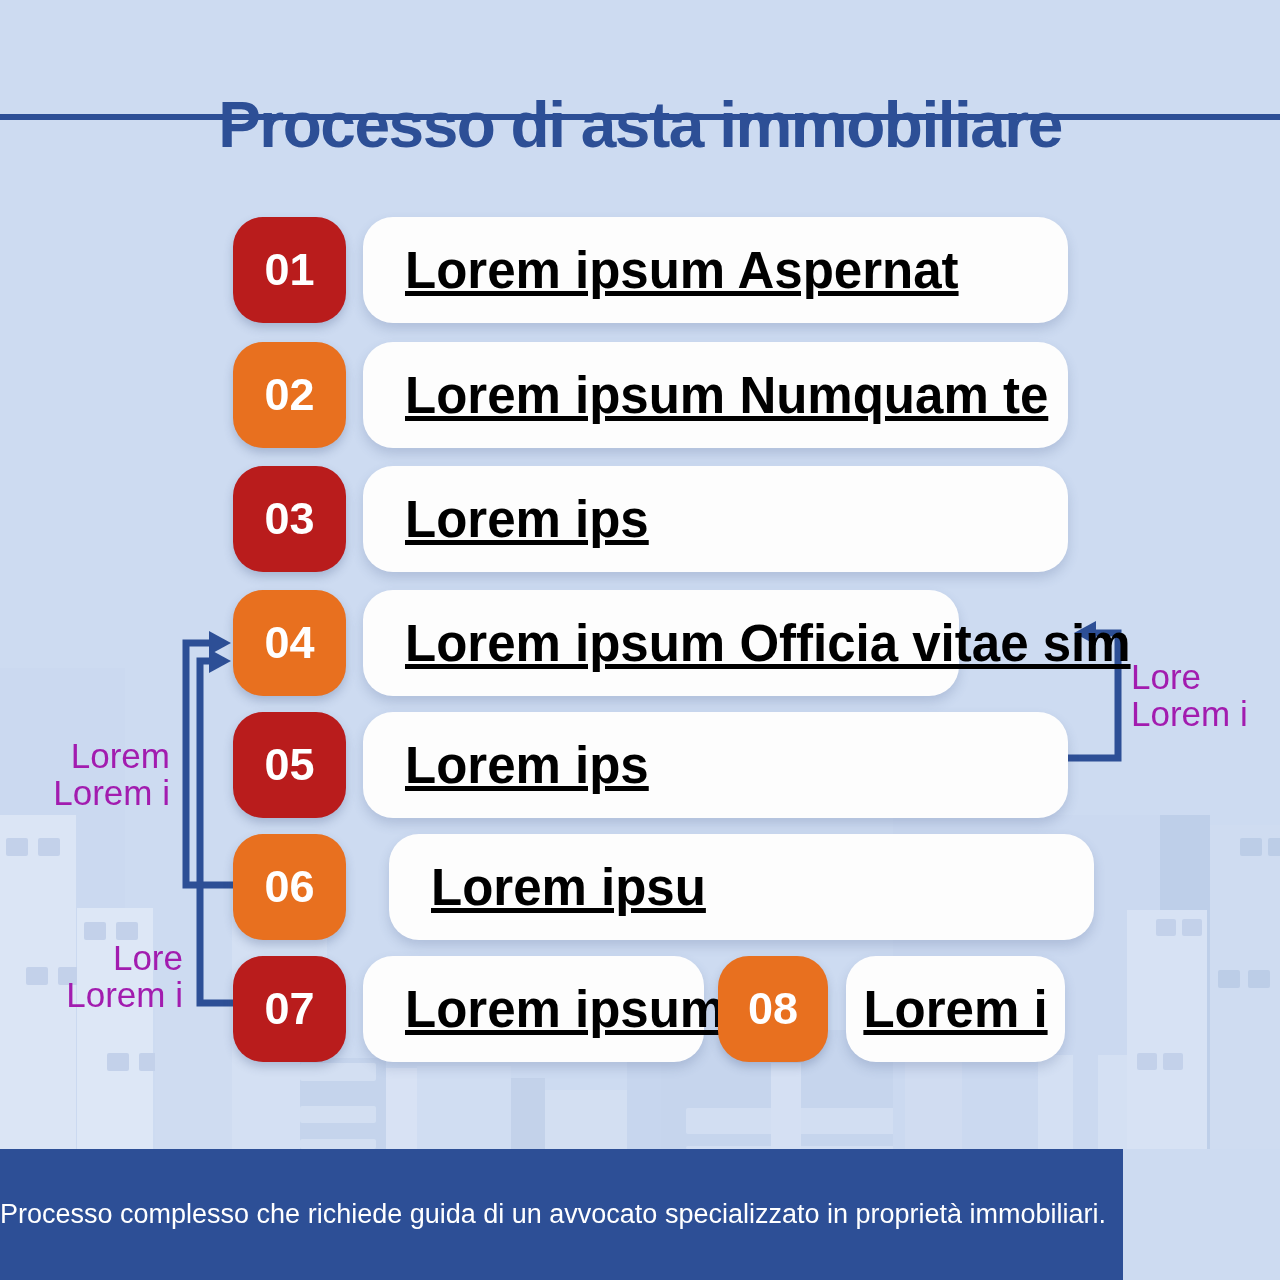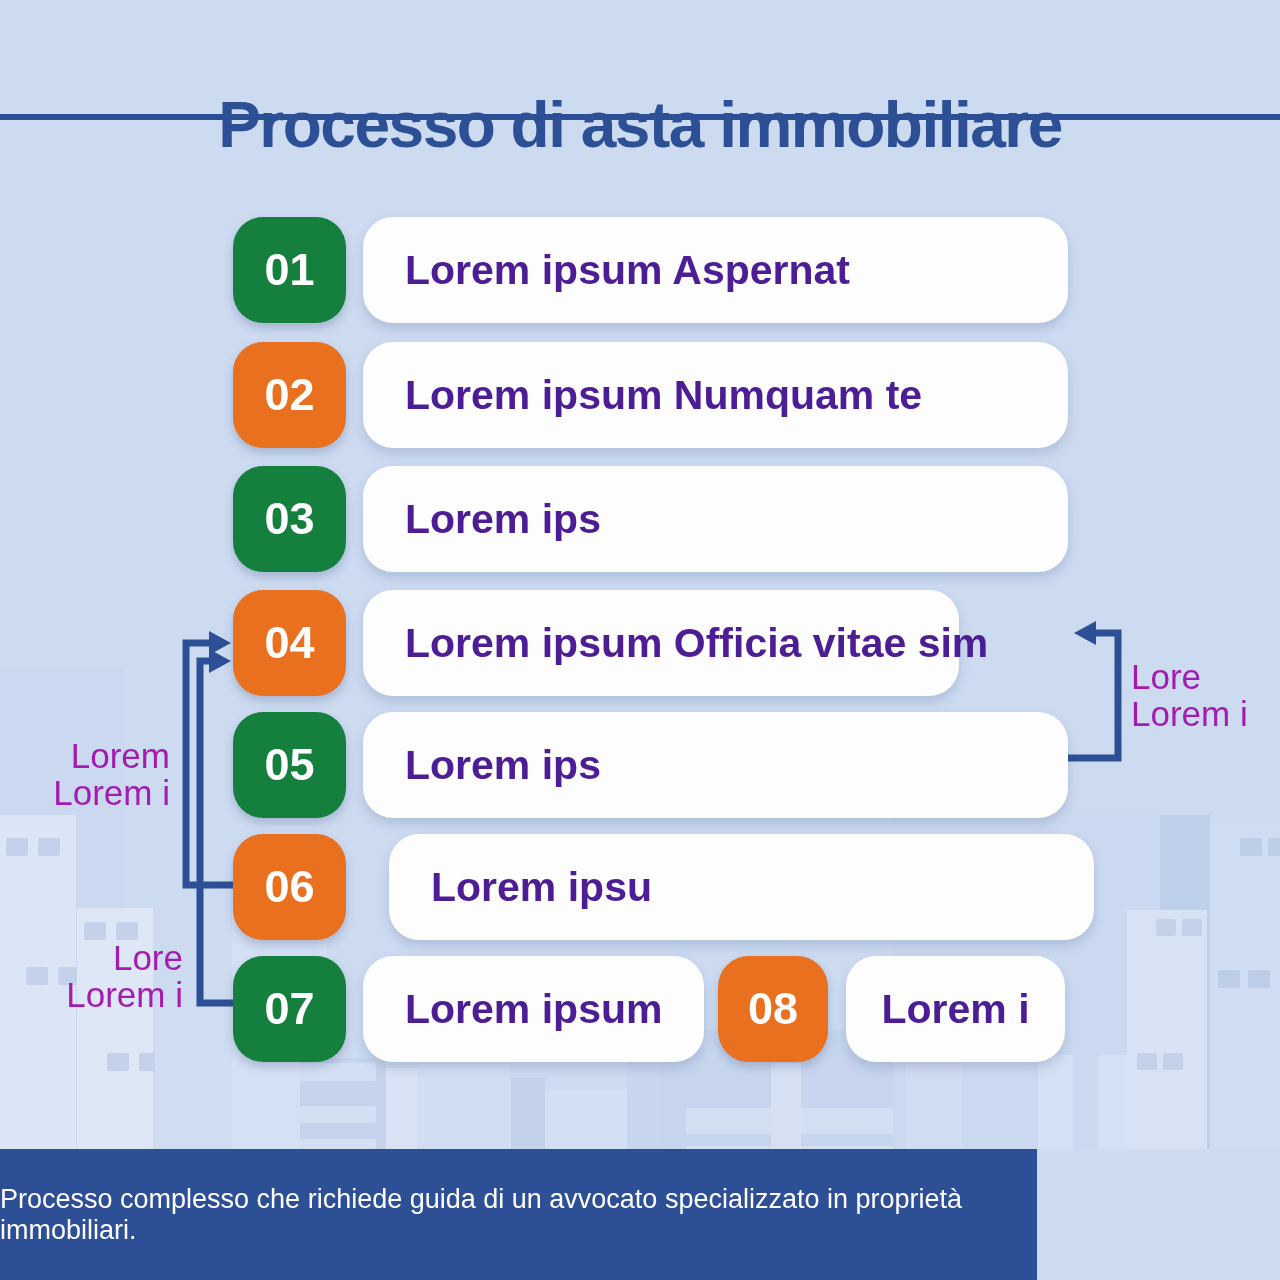--- a/index.html
+++ b/index.html
@@ -25,44 +25,44 @@
     color:#2d4f96;
   }
   
   .row{position:absolute;left:0;width:1280px;height:106px;z-index:6;}
   .numbox{
     position:absolute;top:0;width:113px;height:106px;border-radius:30px;
     display:flex;align-items:center;justify-content:center;
     color:#ffffff;font-size:45px;font-weight:bold;
     box-shadow:0 5px 10px rgba(50,70,120,0.25);
   }
-  .numbox.blue{background:#15803d;}
+  .numbox.blue{background:#b91c1c;}
   .numbox.orange{background:#e8701f;}
   .pill{
     position:absolute;top:0;height:106px;border-radius:30px;
     background:#fdfdfd;
     box-shadow:0 6px 12px rgba(60,80,130,0.20);
     display:flex;align-items:center;
   }
   .pill-text{
-    font-size:41px;font-weight:bold;color:#4c1d95;
-    padding-left:42px;white-space:nowrap;
+    font-size:51px;font-weight:bold;color:#000000;
+    padding-left:42px;white-space:nowrap;text-decoration:underline;
   }
   .pill.centered{justify-content:center;}
   .pill.centered .pill-text{padding-left:0;}
   
   .arrows{position:absolute;left:0;top:0;z-index:5;}
   .note{
     position:absolute;z-index:5;color:#a21caf;
     font-size:35px;font-weight:500;line-height:37px;
   }
   .note.right-align{text-align:right;}
   
   .footer{
-    position:absolute;left:0;top:1149px;width:1037px;height:131px;
+    position:absolute;left:0;top:1149px;width:1123px;height:131px;
     background:#2d4f96;z-index:7;
     display:flex;align-items:center;
   }
   .footer-text{color:#ffffff;font-size:27px;}
 </style>
 </head>
 <body>
 
 <div class="canvas">
 

